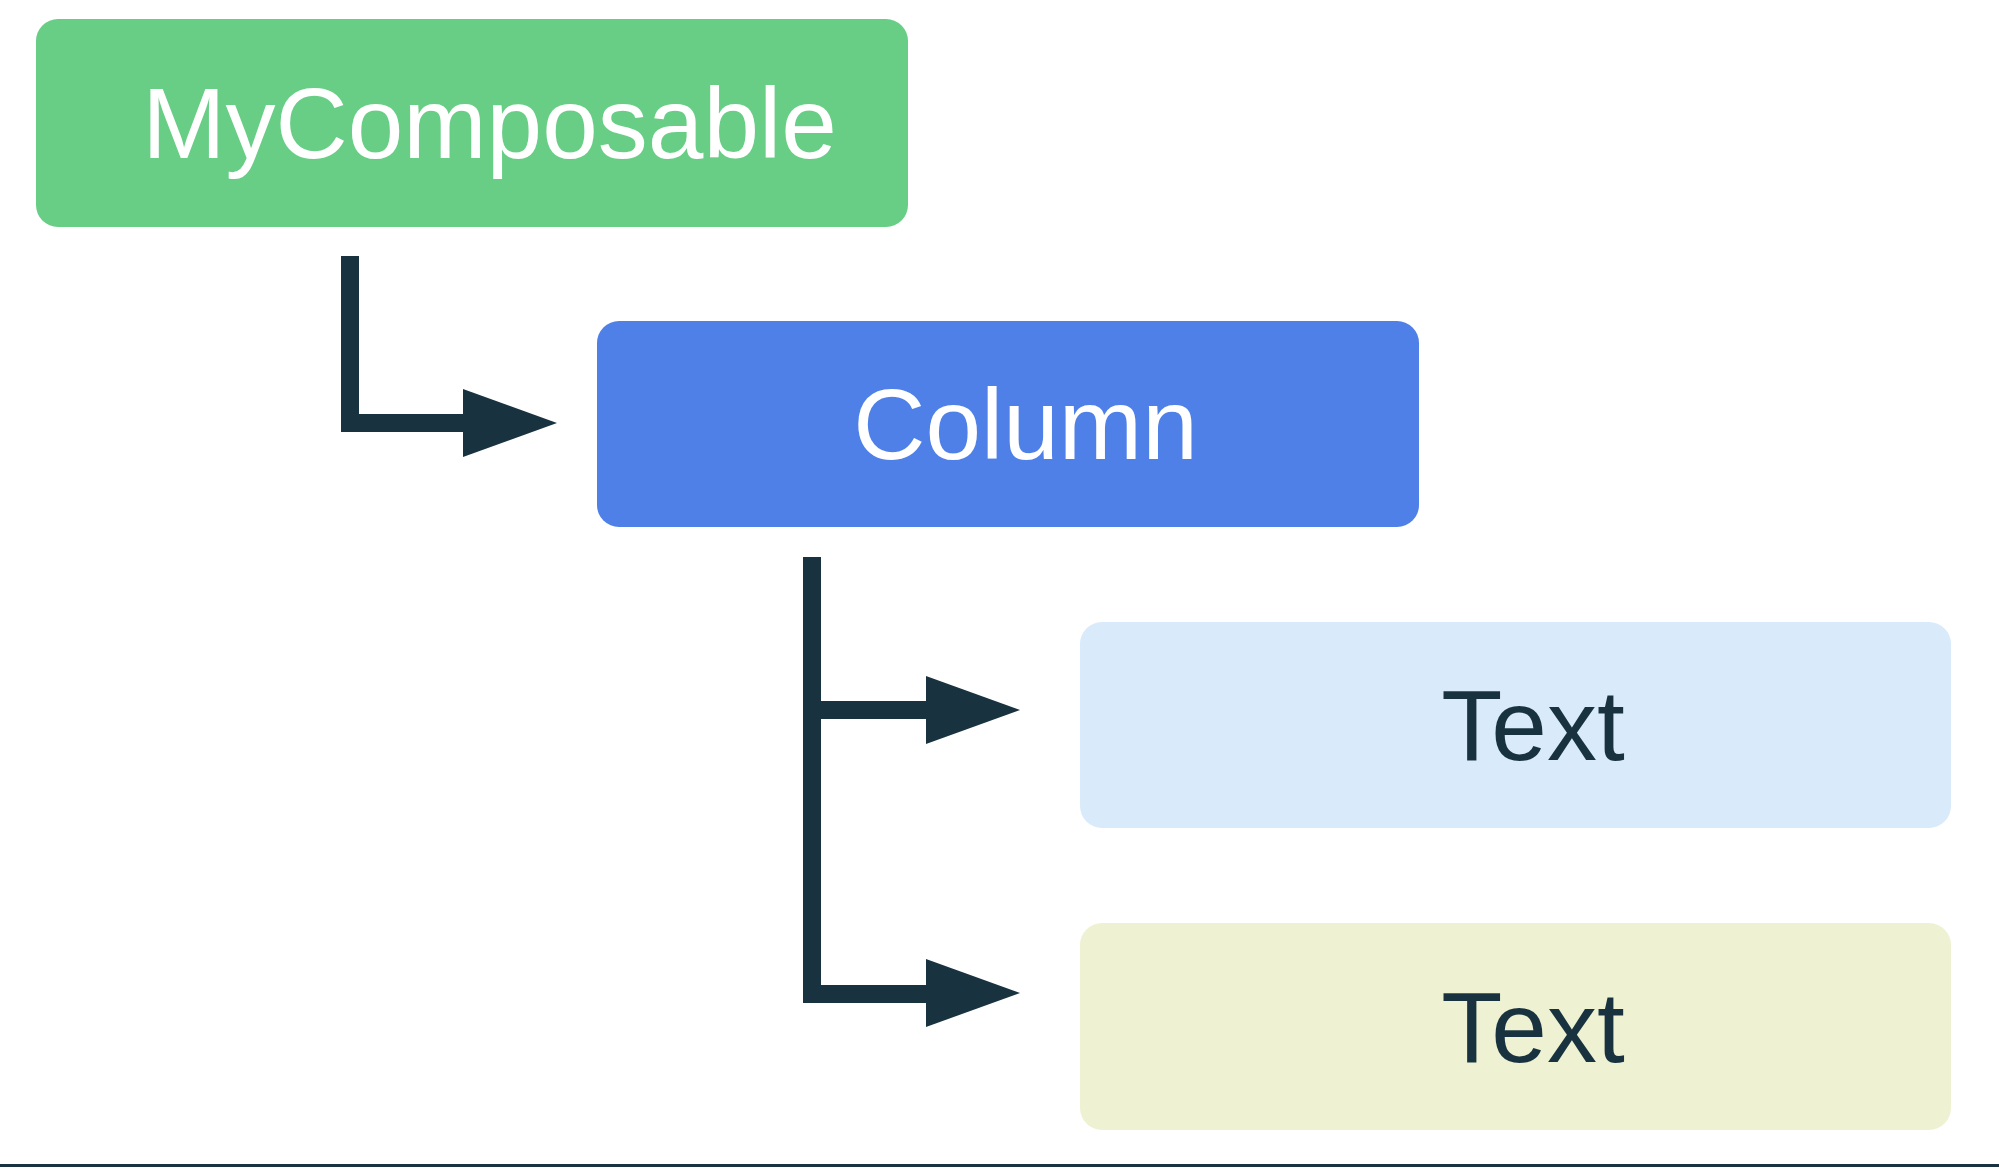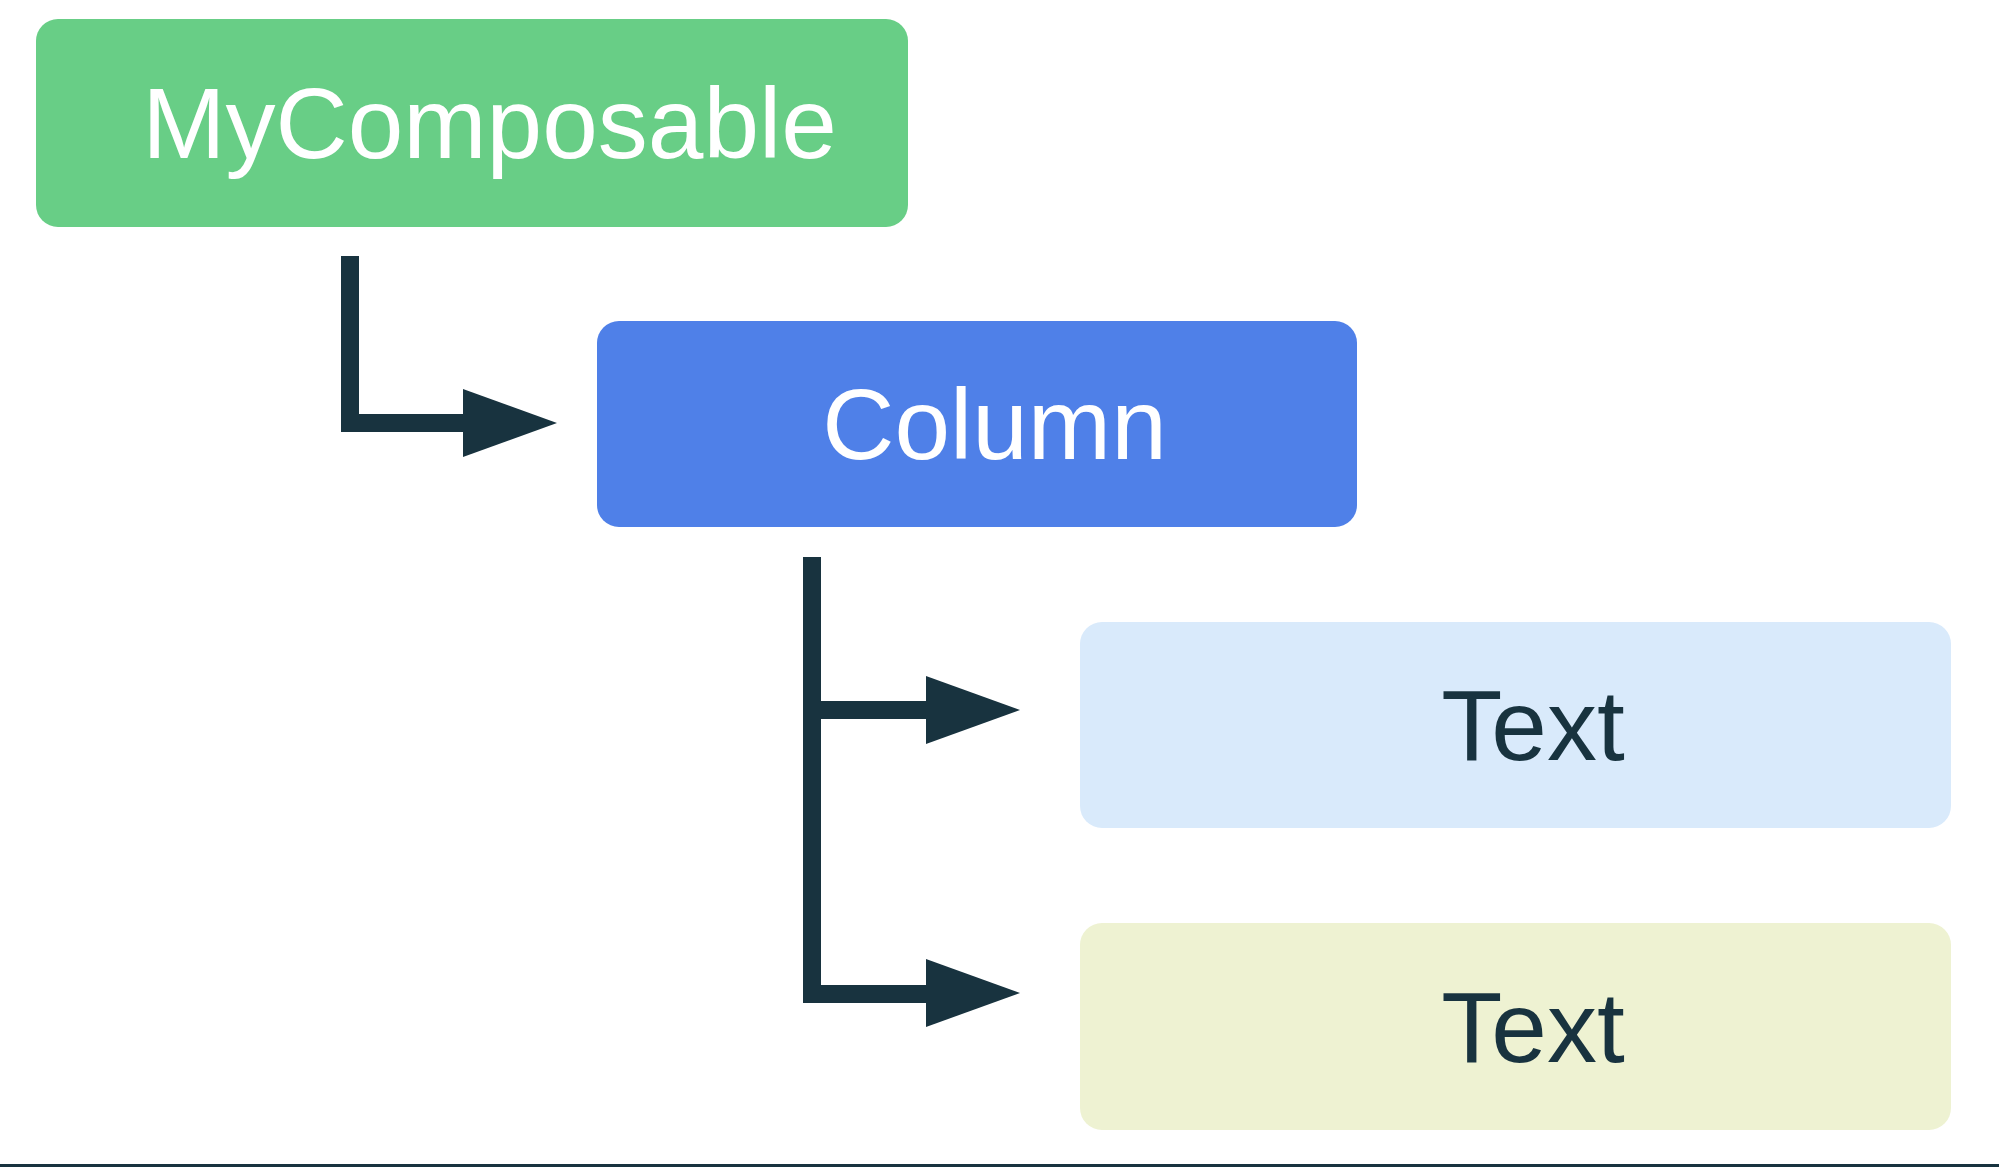--- a/index.html
+++ b/index.html
@@ -36,21 +36,21 @@
     left: 36px;
     top: 19px;
     width: 872px;
     height: 208px;
     background: #68ce86;
     color: #ffffff;
   }
   #node-column {
     left: 597px;
     top: 321px;
-    width: 760px;
+    width: 822px;
     height: 206px;
     background: #4f80e8;
     color: #ffffff;
   }
   #node-text-1 {
     left: 1080px;
     top: 622px;
     width: 871px;
     height: 206px;
     background: #d9eafb;

